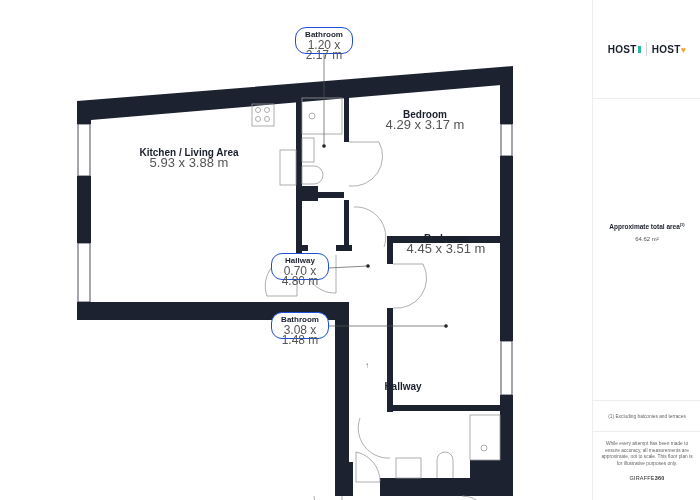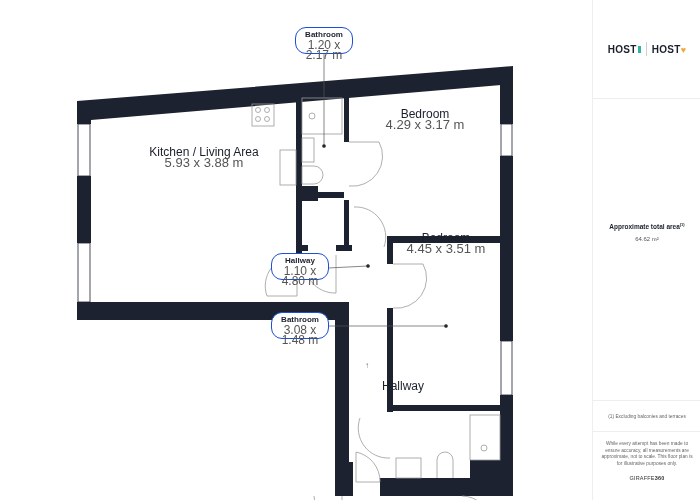--- a/index.html
+++ b/index.html
@@ -17,21 +17,21 @@
   .area-title sup { font-size: 4px; }
   .area-value { position: absolute; top: 138px; left: 0; width: 108px; font-size: 6px; color: #555; }
   .foot1 { top: 400px; height: 30px; border-top: 1px solid #eeeeee; display: flex; align-items: center; justify-content: center; font-size: 4.8px; color: #666; }
   .foot2 { top: 431px; height: 69px; font-size: 4.8px; color: #666; line-height: 6.5px; padding: 10px 8px 0; box-sizing: border-box; border-bottom: none; }
   .brand { margin-top: 8px; font-size: 5.5px; color: #333; letter-spacing: 0.2px; }
   .brand b { font-weight: bold; }
   .label-box { position: absolute; background: #fff; border: 1px solid #1d4ed8; border-radius: 11px; text-align: center; padding: 2px 3px; box-sizing: border-box; }
   .lb-name { font-size: 8px; font-weight: bold; color: #1a1f2c; line-height: 10px; }
   .lb-dim { font-size: 12px; color: #555; line-height: 10px; }
   .room-label { position: absolute; text-align: center; }
-  .rl-name { font-size: 12px; font-weight: normal; color: #1a1f2c; line-height: 11px; }
+  .rl-name { font-size: 10px; font-weight: bold; color: #1a1f2c; line-height: 11px; }
   .rl-dim { font-size: 13px; color: #555; line-height: 10px; }
 </style>
 </head>
 <body>
 
 <div class="plan">
   <svg width="592" height="500" viewBox="0 0 592 500">
     <g fill="#1c2230">
 
       <polygon points="77,101 513,66 513,84 77,123"></polygon>
@@ -150,21 +150,21 @@
     <line x1="324" y1="54" x2="324" y2="146"></line>
       <circle cx="324" cy="146" r="1.6"></circle>
     <line x1="328" y1="268" x2="368" y2="266"></line>
       <circle cx="368" cy="266" r="1.6"></circle>
     <line x1="328" y1="326" x2="446" y2="326"></line>
       <circle cx="446" cy="326" r="1.6"></circle>
   </g>
   <text x="367" y="368" font-size="8" fill="#777" text-anchor="middle" font-family="Liberation Sans, sans-serif">↑</text>
 </svg>
 
-<div class="room-label" style="left:144px;top:147px;width:120px;">
+<div class="room-label" style="left:129px;top:147px;width:120px;">
   <div class="rl-name">Kitchen / Living Area</div>
   <div class="rl-dim">5.93 x 3.88 m</div>
 </div>
 <div class="room-label" style="left:385px;top:109px;width:80px;">
   <div class="rl-name">Bedroom</div>
   <div class="rl-dim">4.29 x 3.17 m</div>
 </div>
 <div class="room-label" style="left:406px;top:233px;width:80px;">
   <div class="rl-name">Bedroom</div>
   <div class="rl-dim">4.45 x 3.51 m</div>
@@ -172,21 +172,21 @@
 <div class="room-label" style="left:368px;top:381px;width:70px;">
   <div class="rl-name">Hallway</div>
 </div>
 
 <div class="label-box" style="left:295px;top:27px;width:58px;height:27px;">
   <div class="lb-name">Bathroom</div>
   <div class="lb-dim">1.20 x 2.17 m</div>
 </div>
 <div class="label-box" style="left:271px;top:253px;width:58px;height:27px;">
   <div class="lb-name">Hallway</div>
-  <div class="lb-dim">1.10 x 4.80 m</div>
+  <div class="lb-dim">0.70 x 4.80 m</div>
 </div>
 <div class="label-box" style="left:271px;top:312px;width:58px;height:27px;">
   <div class="lb-name">Bathroom</div>
   <div class="lb-dim">3.08 x 1.48 m</div>
 </div>
 
 <div class="sidebar">
   <div class="sb-section logo">
     <span class="logo-host"><span>HOST</span><span class="logo-accent-host"></span></span>
     <span class="logo-sep"></span>

